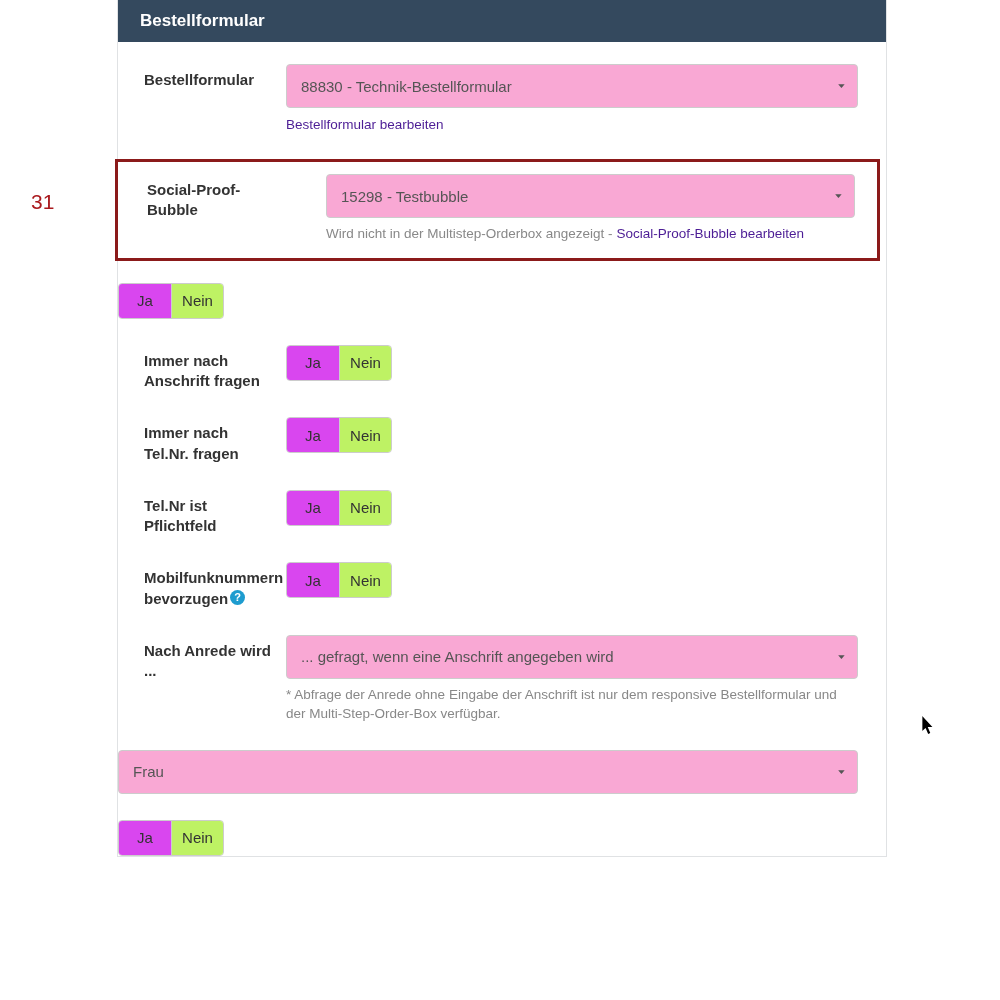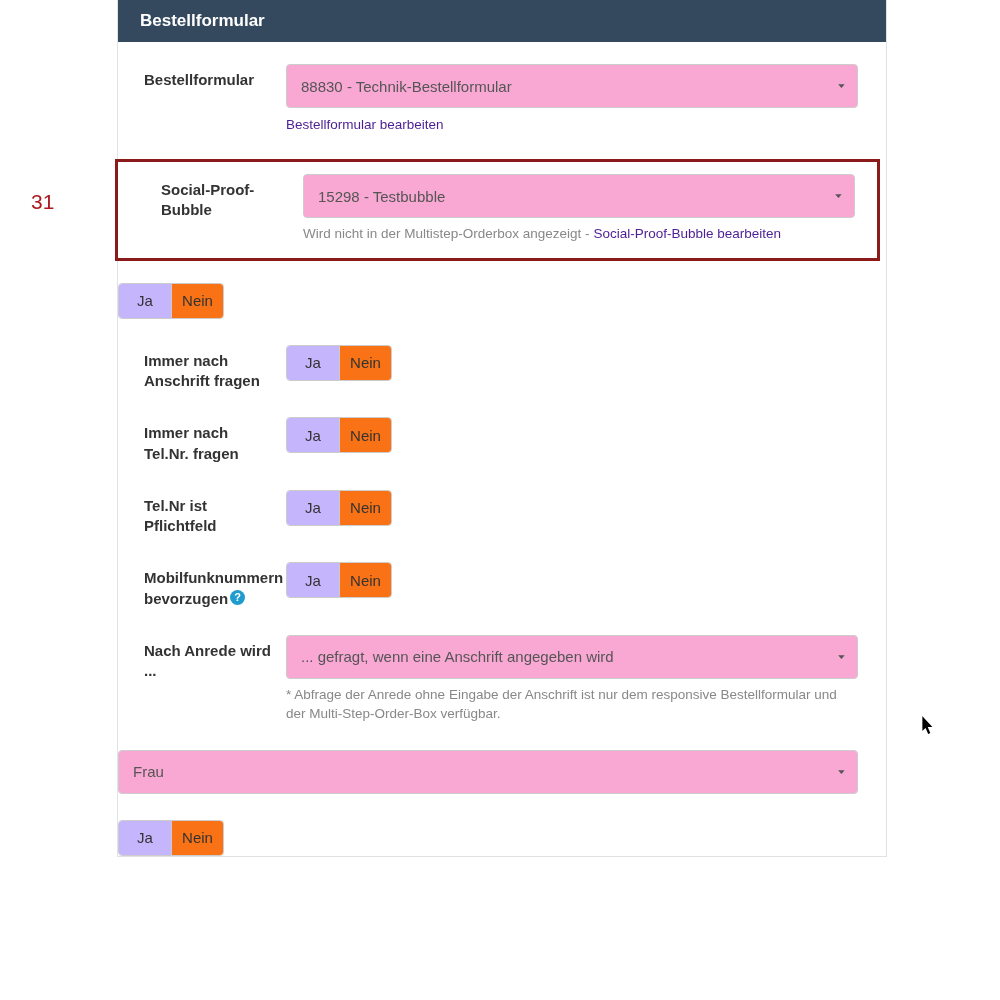--- a/index.html
+++ b/index.html
@@ -96,45 +96,46 @@
   .hint-below {
     margin-top: 7px;
   }
   .highlight-box {
     border: 3px solid #8b1a1a;
     padding: 12px 22px 14px 0;
     margin: 0 -22px 22px -3px;
   }
   .highlight-box .row {
     margin-bottom: 0;
-    padding-left: 17px;
+    padding-left: 3px;
+    gap: 37px;
   }
   .toggle {
     display: inline-flex;
     border: 1px solid #ccc;
     border-radius: 4px;
     overflow: hidden;
     height: 36px;
   }
   .toggle-btn {
     display: inline-flex;
     align-items: center;
     justify-content: center;
     width: 52px;
     font-size: 15px;
     color: #333;
-    background: #c4b5fd;
+    background: #d946ef;
     border: none;
     cursor: pointer;
   }
   .toggle-btn + .toggle-btn {
     border-left: 1px solid #ccc;
   }
   .toggle-btn.active {
-    background: #f97316;
+    background: #bef264;
   }
   .help-icon {
     display: inline-flex;
     width: 15px;
     height: 15px;
     border-radius: 50%;
     background: #1e9ccf;
     color: #fff;
     font-size: 11px;
     font-weight: 700;

